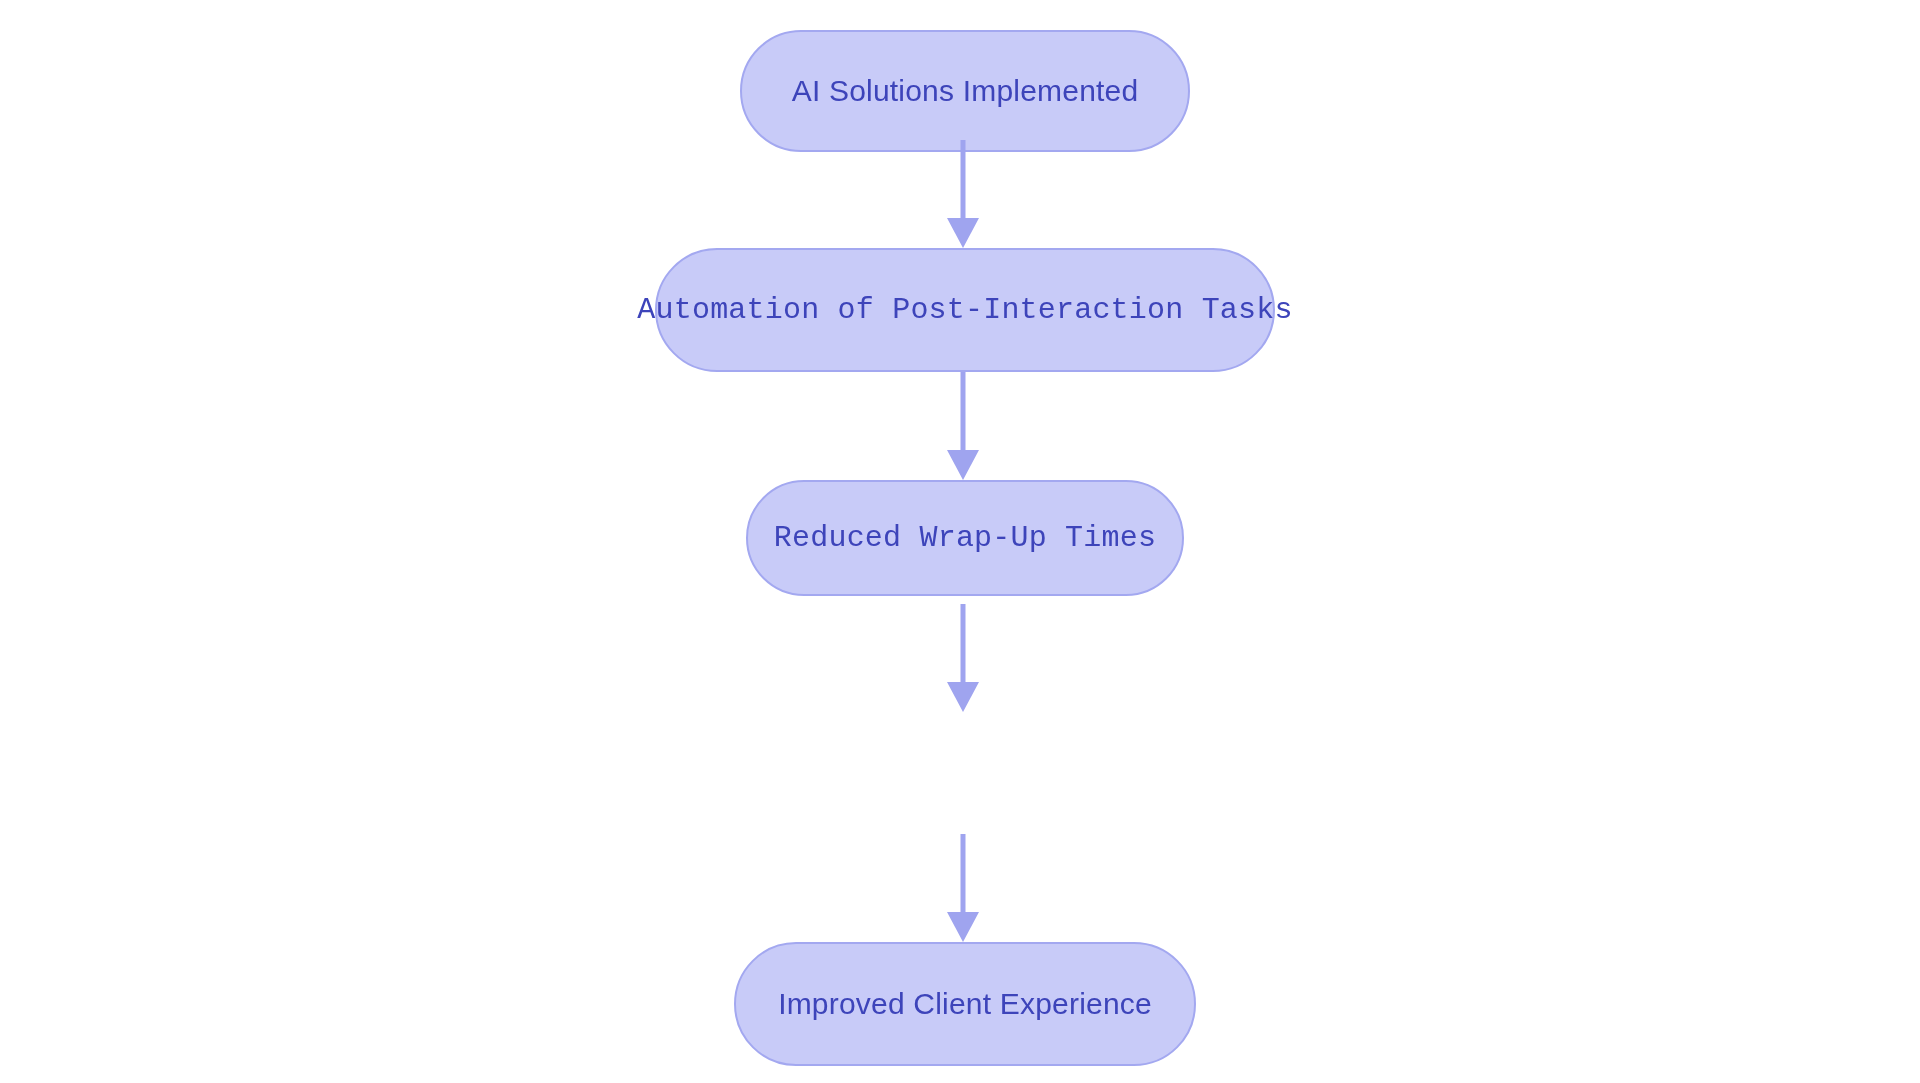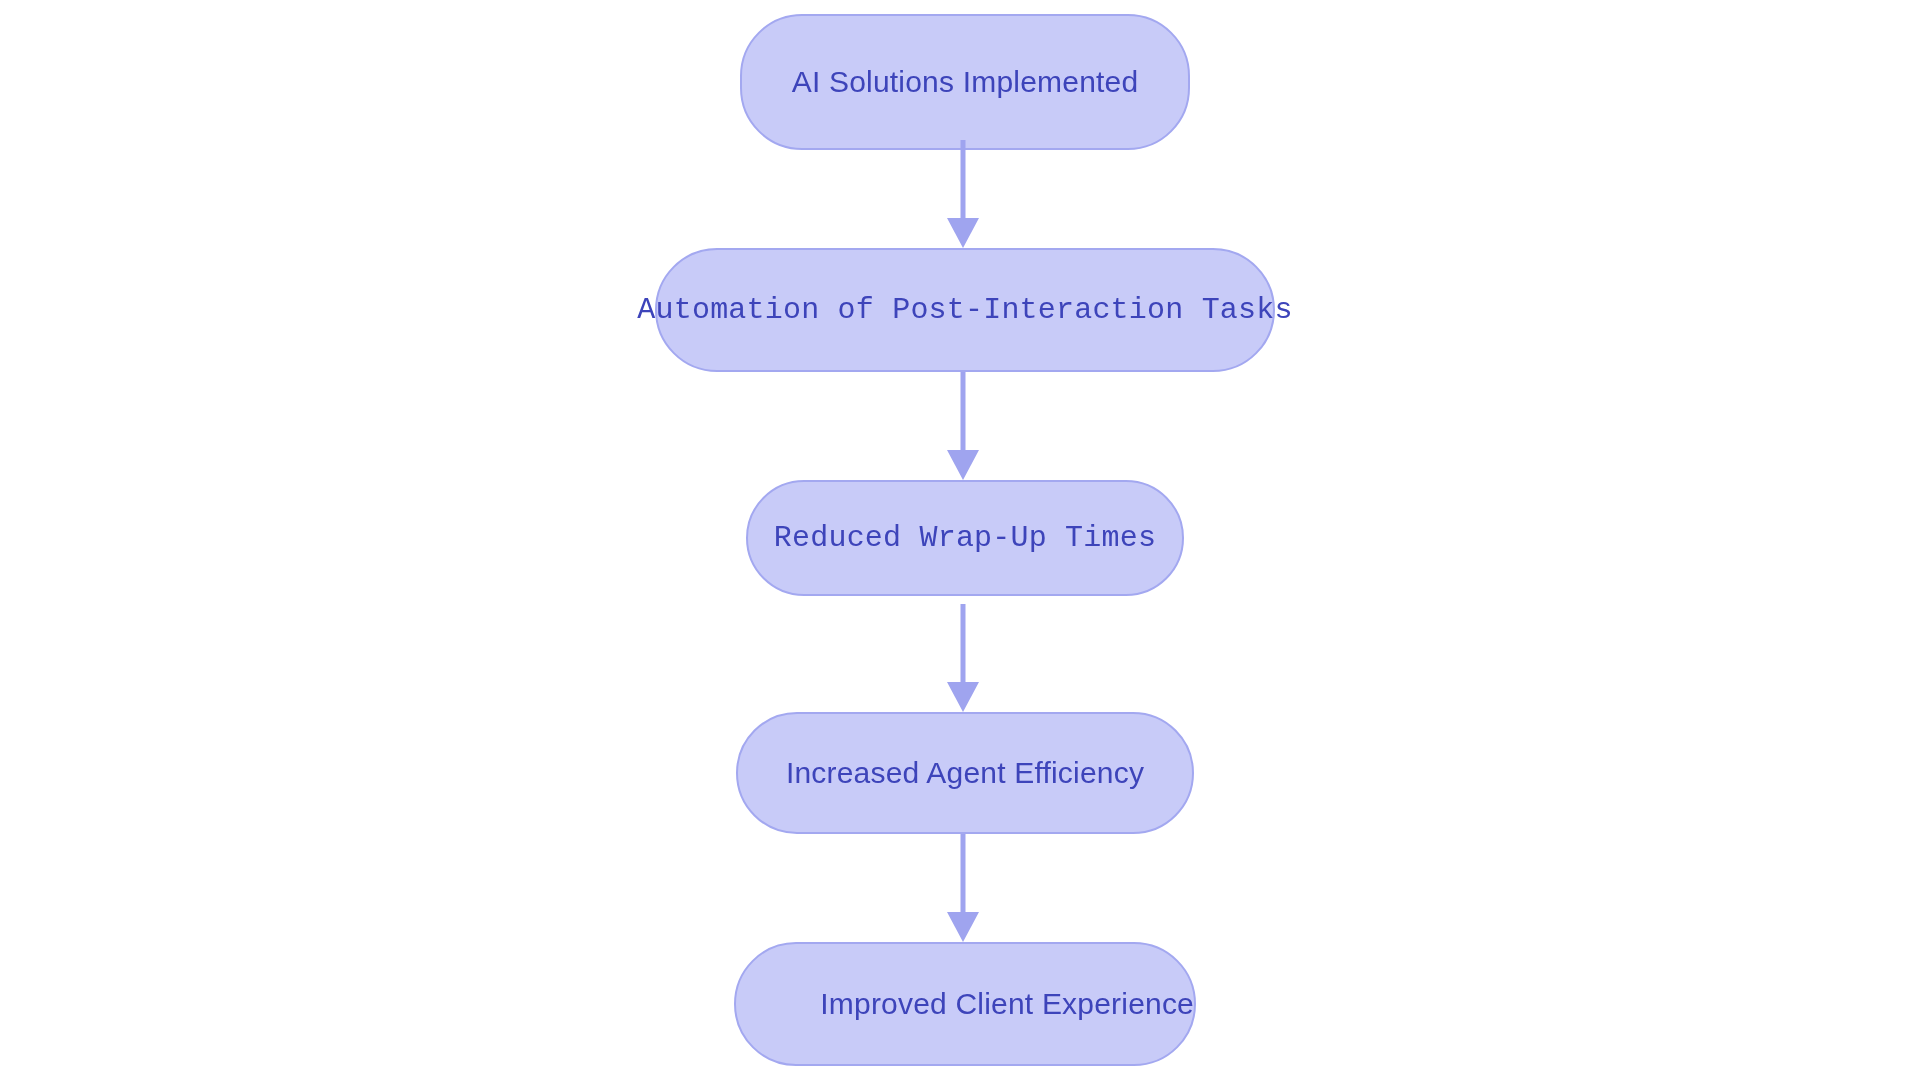--- a/index.html
+++ b/index.html
@@ -28,25 +28,25 @@
     justify-content: center;
     background: var(--node-fill);
     border: 2px solid var(--node-border);
     border-radius: 62px;
     color: var(--node-text);
     font-size: 30px;
     letter-spacing: 0.2px;
     text-align: center;
     white-space: nowrap;
   }
-  .node-1 { left: 740px; top: 14px;  width: 450px; height: 136px; }
+  .node-1 { left: 740px; top: 30px;  width: 450px; height: 122px; }
   .node-2 { left: 655px; top: 248px; width: 620px; height: 124px; font-family: Liberation Mono, monospace; }
   .node-3 { left: 746px; top: 480px; width: 438px; height: 116px; font-family: Liberation Mono, monospace; }
   .node-4 { left: 736px; top: 712px; width: 458px; height: 122px; }
-  .node-5 { left: 734px; top: 942px; width: 462px; height: 124px; justify-content: flex-end; }
+  .node-5 { left: 734px; top: 942px; width: 462px; height: 124px; }
 
   .arrow {
     position: absolute;
     left: 947px;
     width: 32px;
     height: 108px;
   }
   .arrow-1 { top: 140px; }
   .arrow-2 { top: 372px; }
   .arrow-3 { top: 604px; }
@@ -97,23 +97,20 @@
 
   <div class="node node-3">
     <span>Reduced Wrap-Up Times</span>
   </div>
 
   <div class="arrow arrow-3">
     <div class="arrow-line"></div>
     <div class="arrow-head"></div>
   </div>
 
-  <div class="node node-4">
-    <span>Increased Agent Efficiency</span>
-  </div>
 
   <div class="arrow arrow-4">
     <div class="arrow-line"></div>
     <div class="arrow-head"></div>
   </div>
 
   <div class="node node-5">
     <span>Improved Client Experience</span>
   </div>
 

